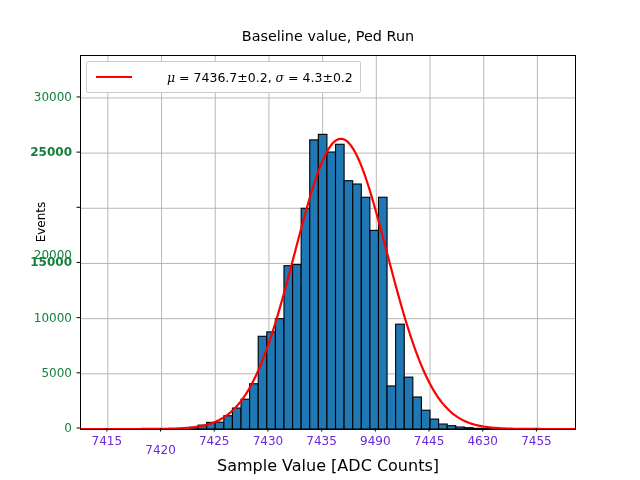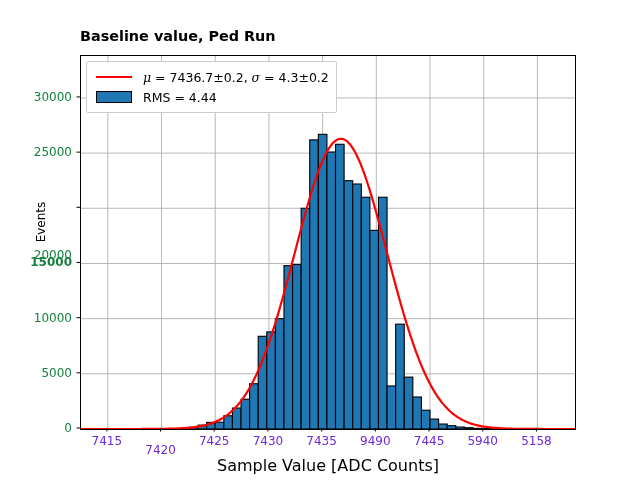--- a/index.html
+++ b/index.html
@@ -19,25 +19,25 @@
     left: 0; top: 0;
     width: 640px;
     height: 480px;
     background: #ffffff;
   }
   #chart-title {
     position: absolute;
     left: 80px;
     top: 28px;
     width: 496px;
+    text-align: center;
     font-size: 14.4px;
     color: #000000;
     line-height: 17px;
     white-space: nowrap;
-    font-weight: bold;
   }
   #plot-area {
     position: absolute;
     left: 80px;
     top: 55px;
     width: 496px;
     height: 375px;
     box-sizing: border-box;
     border: 1.1px solid #000000;
     background: #ffffff;
@@ -90,20 +90,21 @@
     box-sizing: border-box;
     border: 0.8px solid #cccccc;
     background: #ffffff;
     border-radius: 2px;
     padding: 5px 7px;
   }
   .legend-row {
     display: flex;
     align-items: center;
     height: 20px;
+    gap: 24px;
   }
   .legend-handle {
     width: 40px;
     height: 14px;
     margin-right: 9px;
     position: relative;
     flex: 0 0 auto;
   }
   .legend-line-swatch {
     position: absolute;
@@ -202,47 +203,41 @@
 
     <div id="legend-box" style="left: 5px; top: 5px;">
       <div class="legend-row">
         <span class="legend-handle">
           <span class="legend-line-swatch" id="swatch-line" style="background: rgb(255, 0, 0);"></span>
         </span>
         <span class="legend-text">
           <span class="sym">μ</span><span> = 7436.7±0.2, </span><span class="sym">σ</span><span> = 4.3±0.2</span>
         </span>
       </div>
-      <div class="legend-row">
-        <span class="legend-handle">
-          <span class="legend-patch-swatch" id="swatch-patch" style="background: rgb(31, 119, 180);"></span>
-        </span>
-        <span class="legend-text">RMS = 4.44</span>
-      </div>
     </div>
   </div>
 
   <div id="xtick-labels">
       <div class="xtick-label" style="left: 106.848px; top: 434px;">7415</div>
       <div class="xtick-label" style="left: 160.543px; top: 434px; margin-top: 9px;">7420</div>
       <div class="xtick-label" style="left: 214.239px; top: 434px;">7425</div>
       <div class="xtick-label" style="left: 267.935px; top: 434px;">7430</div>
       <div class="xtick-label" style="left: 321.63px; top: 434px;">7435</div>
       <div class="xtick-label" style="left: 375.326px; top: 434px;">9490</div>
       <div class="xtick-label" style="left: 429.022px; top: 434px;">7445</div>
-      <div class="xtick-label" style="left: 482.717px; top: 434px;">5940</div>
-      <div class="xtick-label" style="left: 536.413px; top: 434px;">5158</div>
+      <div class="xtick-label" style="left: 482.717px; top: 434px;">4630</div>
+      <div class="xtick-label" style="left: 536.413px; top: 434px;">7455</div>
     </div>
   <div id="ytick-labels">
       <div class="ytick-label" style="left: 0px; width: 72px; top: 428px;">0</div>
       <div class="ytick-label" style="left: 0px; width: 72px; top: 372.822px;">5000</div>
       <div class="ytick-label" style="left: 0px; width: 72px; top: 317.645px;">10000</div>
       <div class="ytick-label" style="left: 0px; width: 72px; top: 262.467px; font-weight: bold;">15000</div>
       <div class="ytick-label" style="left: 0px; width: 72px; top: 207.29px; margin-top: 48px;">20000</div>
-      <div class="ytick-label" style="left: 0px; width: 72px; top: 152.112px;">25000</div>
+      <div class="ytick-label" style="left: 0px; width: 72px; top: 152.112px; font-weight: bold;">25000</div>
       <div class="ytick-label" style="left: 0px; width: 72px; top: 96.9349px;">30000</div>
     </div>
 
   <div id="xlabel">Sample Value [ADC Counts]</div>
   <div id="ylabel">Events</div>
 <svg width="640" height="480" style="position: absolute; left: 0px; top: 0px; pointer-events: none;">
       <line x1="106.84782608695652" x2="106.84782608695652" y1="428" y2="431.5" stroke="#000" stroke-width="1"></line>
       <line x1="160.54347826086956" x2="160.54347826086956" y1="428" y2="431.5" stroke="#000" stroke-width="1"></line>
       <line x1="214.2391304347826" x2="214.2391304347826" y1="428" y2="431.5" stroke="#000" stroke-width="1"></line>
       <line x1="267.9347826086956" x2="267.9347826086956" y1="428" y2="431.5" stroke="#000" stroke-width="1"></line>

